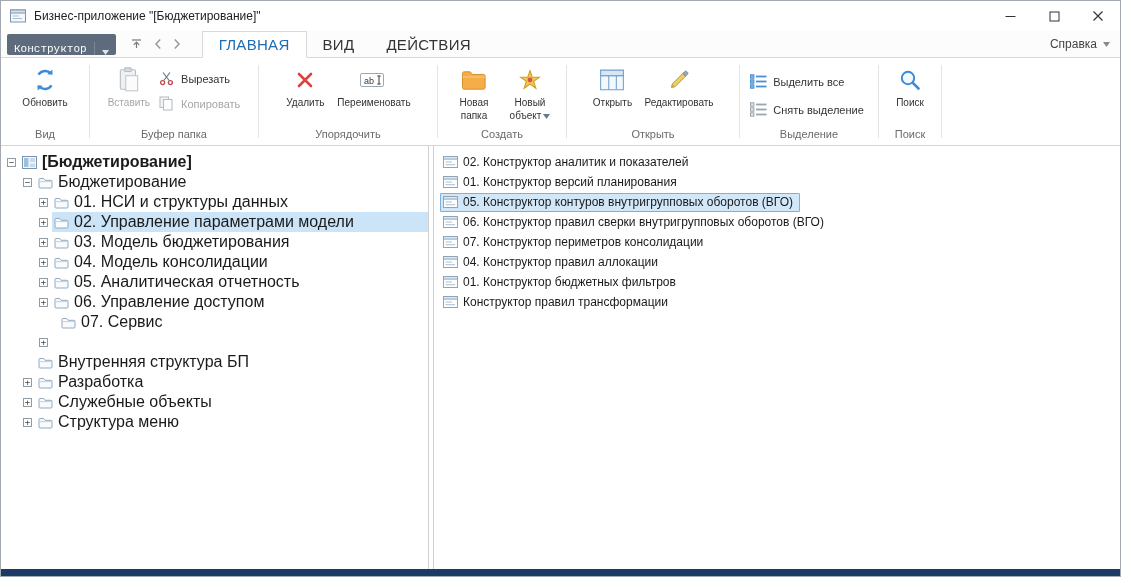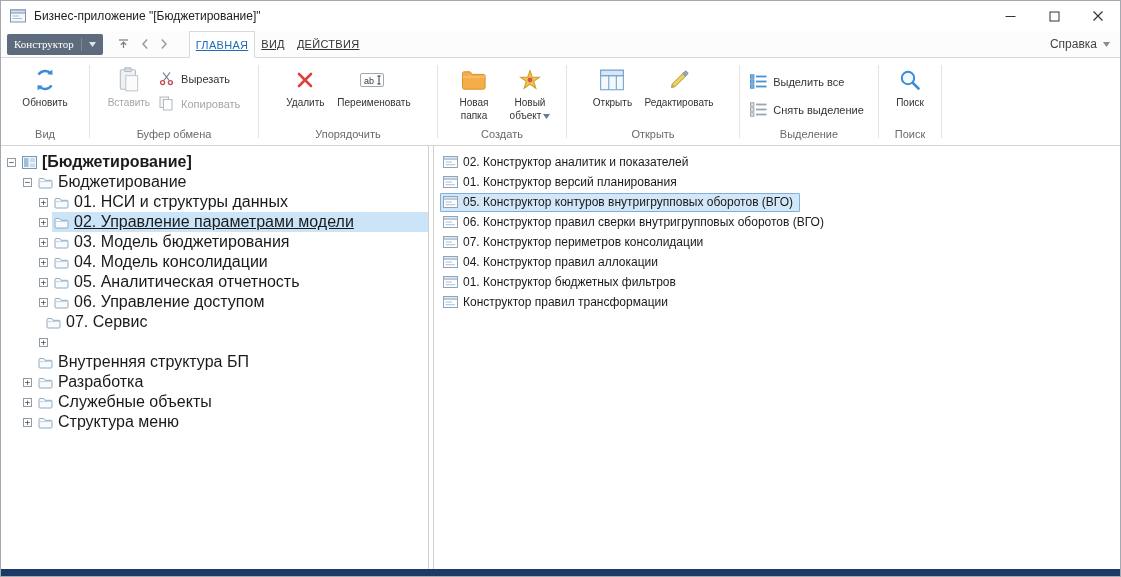--- a/index.html
+++ b/index.html
@@ -17,21 +17,21 @@
   .win-controls{ margin-left:auto; display:flex; height:100%; }
   .win-btn{ width:44px; display:flex; align-items:center; justify-content:center; cursor:default; }
   
   .tabrow{ height:27px; flex:0 0 auto; display:flex; align-items:center; background:#fcfcfc;
            border-bottom:1px solid #d9d9d9; padding:0 10px 0 6px; position:relative; z-index:2; }
   .constructor-btn{ background:#5d6b7c; color:#fff; font-size:11px; height:21px; padding:0 7px;
                     display:flex; align-items:center; gap:7px; border-radius:2px; margin-right:14px; }
   .constructor-btn .vline{ width:1px; height:13px; background:#7b8a9b; }
   .tr-icon{ display:flex; align-items:center; margin-right:11px; }
   .tabs{ display:flex; align-self:stretch; align-items:stretch; margin-left:10px; }
-  .tab{ display:flex; align-items:center; padding:0 6px; font-size:11px; letter-spacing:.3px; color:#333;text-decoration:underline; }
+  .tab{ display:flex; align-items:center; padding:0 16px; font-size:15px; letter-spacing:.3px; color:#333; }
   .tab.active{ color:#1e6cb5; background:#fff; border:1px solid #d9d9d9; border-bottom:1px solid #fff;
                margin-bottom:-1px; }
   .help{ margin-left:auto; display:flex; align-items:center; gap:6px; color:#444; font-size:12px; }
   
   .ribbon{ height:88px; flex:0 0 auto; background:#fff; border-bottom:1px solid #d4d4d4;
            display:flex; padding-top:2px; }
   .rgroup{ display:flex; flex-direction:column; flex:0 0 auto; }
   .rbody{ flex:1; display:flex; align-items:flex-start; justify-content:center; padding:2px 3px 0; }
   .glabel{ height:18px; text-align:center; font-size:11px; color:#6a6a6a; line-height:15px; }
   .gsep{ width:1px; background:#e4e4e4; margin:5px 0 7px; flex:0 0 auto; }
@@ -52,21 +52,21 @@
   .content{ flex:1; display:flex; background:#fff; overflow:hidden; }
   .tree-panel{ width:428px; flex:0 0 auto; border-right:1px solid #d0d0d0; padding-top:6px; overflow:hidden; }
   .gutter{ width:4px; flex:0 0 auto; background:#fff; }
   .list-panel{ flex:1; border-left:1px solid #d0d0d0; padding-top:6px; overflow:hidden; }
   .trow{ height:20px; display:flex; align-items:center; }
   .exp{ width:9px; height:9px; border:1px solid #919ba5; background:#fff; color:#444;
         display:flex; align-items:center; justify-content:center; font-size:9px; line-height:9px;
         flex:0 0 auto; margin-right:4px; font-family:"DejaVu Sans Mono", monospace; }
   .exp.noexp{ visibility:hidden; }
   .rowbox{ display:flex; align-items:center; flex:1; height:20px; padding:0 2px; }
-  .trow.sel .rowbox{ background:#cbe4f8;text-decoration:underline; }
+  .trow.sel .rowbox{ background:#cbe4f8; }
   .ticon{ display:flex; margin-right:5px; flex:0 0 auto; }
   .tlabel{ font-size:16px; white-space:nowrap; }
   .tlabel.bold{ font-weight:bold; }
   .lrow{ height:20px; display:flex; align-items:center; padding-left:6px; }
   .lrowbox{ display:inline-flex; align-items:center; height:19px; padding:0 6px 0 2px; border:1px solid transparent; }
   .lrow.sel .lrowbox{ background:#d2e7f8; border:1px solid #7fafdc; border-radius:1px; }
   .licon{ display:flex; margin-right:5px; flex:0 0 auto; }
   .llabel{ font-size:12px; white-space:nowrap; }
   
   .bottombar{ height:7px; flex:0 0 auto; background:#1d3a66; }
@@ -99,21 +99,21 @@
       </span>
       <span class="win-btn">
         <svg width="12" height="12">
             <path d="M1.5 1.5 L10.5 10.5 M10.5 1.5 L1.5 10.5" stroke="#333" stroke-width="1.2"></path>
           </svg>
       </span>
     </div>
   </div>
 
   <div class="tabrow">
-    <button class="constructor-btn" style="border:none;font-family:Liberation Serif, serif;cursor:default;">
+    <button class="constructor-btn" style="border:none;font-family:Liberation Mono, monospace;cursor:default;align-items:flex-end;">
       <span>Конструктор</span>
       <span class="vline"></span>
       <svg width="7" height="5">
           <path d="M0 0 L7 0 L3.5 5 Z" fill="#dfe4ea"></path>
         </svg>
     </button>
     <span class="tr-icon">
       <svg width="13" height="12" viewBox="0 0 13 12">
           <path d="M2 2 H11" stroke="#7a7a7a" stroke-width="1.2"></path>
           <path d="M6.5 10 V4.5 M3.8 6.8 L6.5 4 L9.2 6.8" fill="none" stroke="#7a7a7a" stroke-width="1.2"></path>
@@ -189,21 +189,21 @@
             <span class="sicon">
               <svg width="15" height="15" viewBox="0 0 15 15">
                   <rect x="1" y="1" width="8.5" height="10.5" fill="#f4f4f4" stroke="#b5bbc1"></rect>
                   <rect x="4.5" y="3.5" width="8.5" height="10.5" fill="#fdfdfd" stroke="#b5bbc1"></rect>
                 </svg>
             </span>
             <span>Копировать</span>
           </div>
         </div>
       </div>
-      <div class="glabel">Буфер обмена</div>
+      <div class="glabel">Буфер папка</div>
     </div>
     <div class="gsep"></div>
 
     <div class="rgroup" style="width:178px">
       <div class="rbody">
         <div class="bigbtn">
           <span class="bicon">
             <svg width="24" height="24" viewBox="0 0 24 24">
                 <path d="M6 6 L18 18 M18 6 L6 18" stroke="#d9443f" stroke-width="2.6" stroke-linecap="round"></path>
               </svg>
@@ -426,21 +426,21 @@
           <span class="rowbox">
             <span class="ticon">
               <svg width="15" height="13" viewBox="0 0 15 13">
                 <path d="M1 3.5 C1 2.9 1.4 2.5 2 2.5 h3.6 l1.4 1.8 H13 c0.6 0 1 0.4 1 1 V11 c0 0.6 -0.4 1 -1 1 H2 c-0.6 0 -1 -0.4 -1 -1 Z" fill="#f8fbfd" stroke="#93a9bd"></path>
                 <path d="M1 5.6 H14" stroke="#c3d2de"></path>
               </svg>
             </span>
             <span class="tlabel">06. Управление доступом</span>
           </span>
         </div>
-        <div class="trow" style="padding-left: 30px;">
+        <div class="trow" style="padding-left: 45px;">
           <span class="exp noexp"></span>
           <span class="rowbox">
             <span class="ticon">
               <svg width="15" height="13" viewBox="0 0 15 13">
                 <path d="M1 3.5 C1 2.9 1.4 2.5 2 2.5 h3.6 l1.4 1.8 H13 c0.6 0 1 0.4 1 1 V11 c0 0.6 -0.4 1 -1 1 H2 c-0.6 0 -1 -0.4 -1 -1 Z" fill="#f8fbfd" stroke="#93a9bd"></path>
                 <path d="M1 5.6 H14" stroke="#c3d2de"></path>
               </svg>
             </span>
             <span class="tlabel">07. Сервис</span>
           </span>

